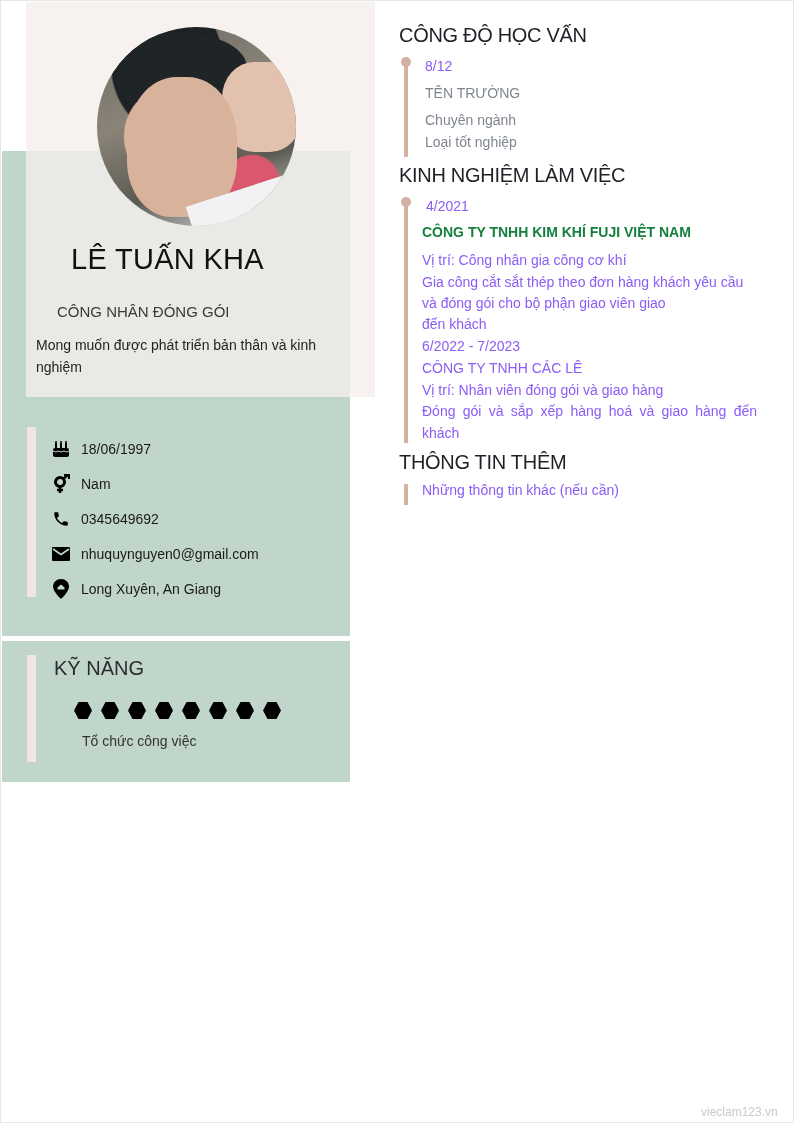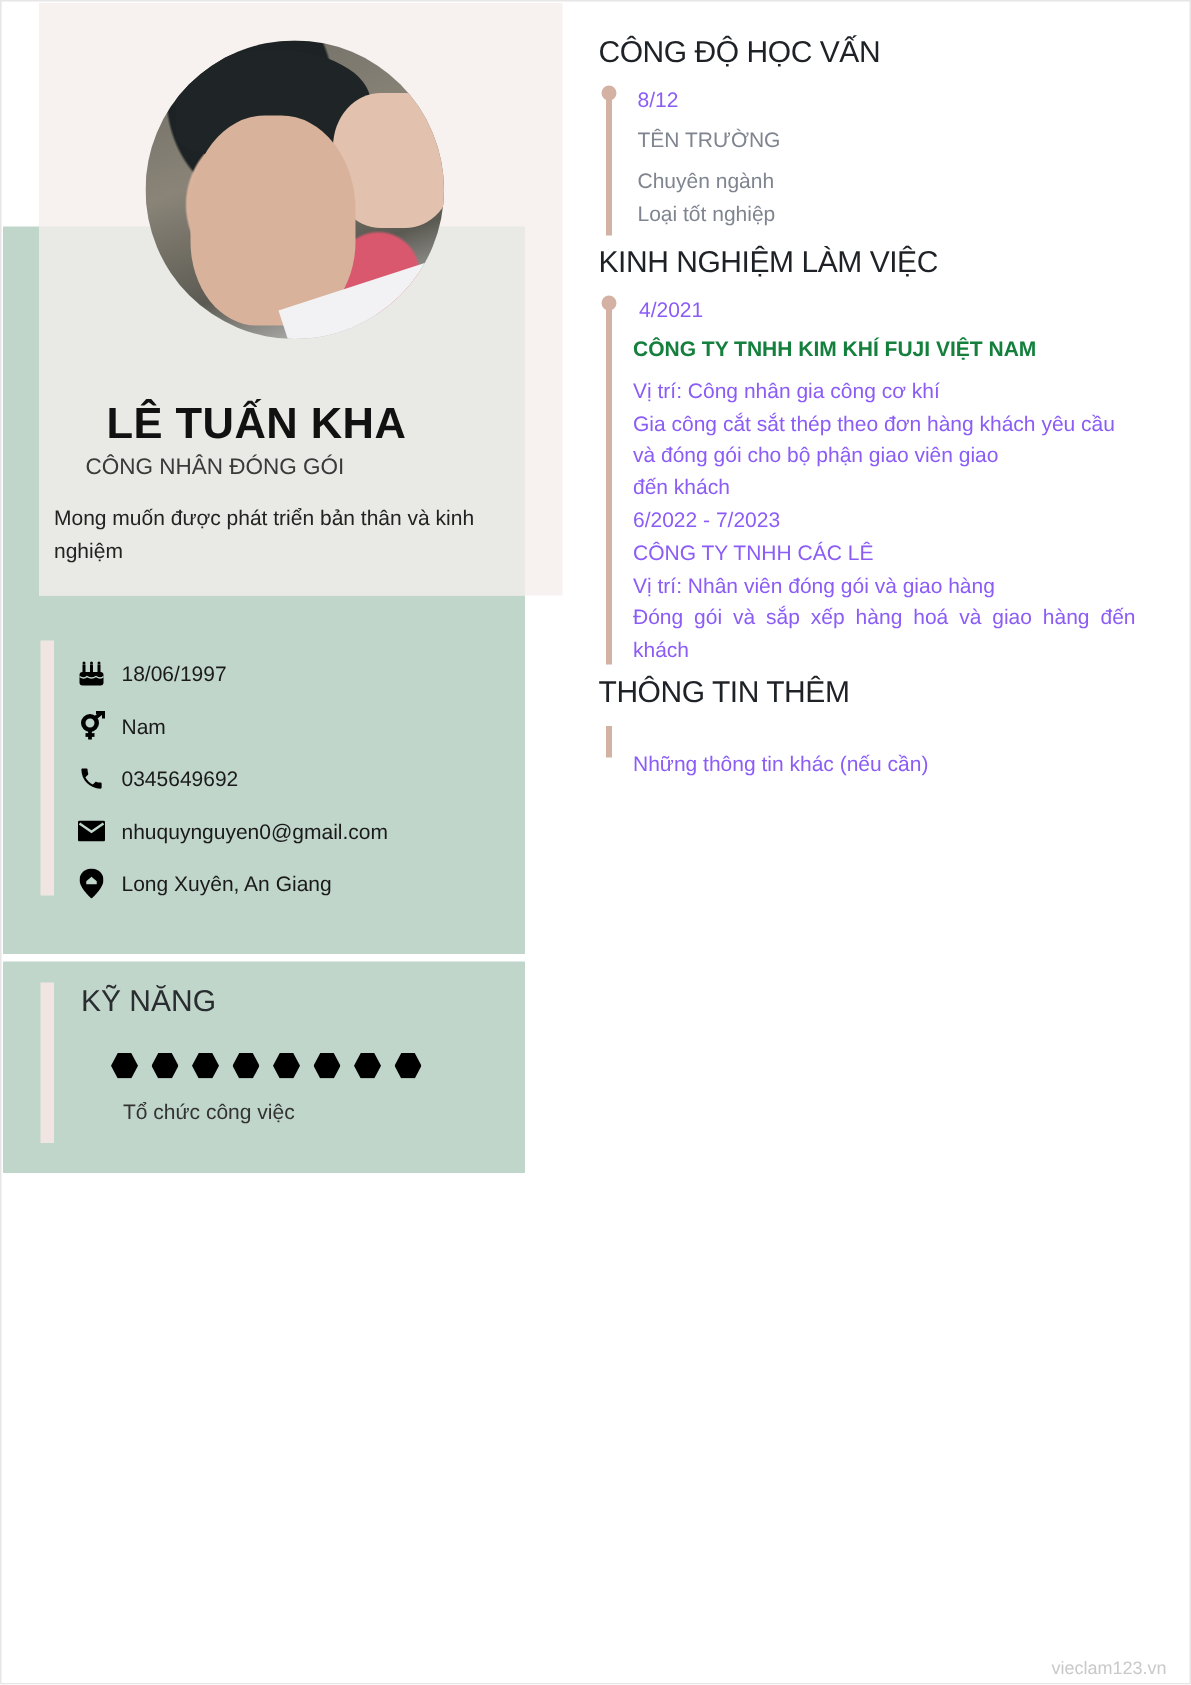--- a/index.html
+++ b/index.html
@@ -15,21 +15,21 @@
   .avatar { position: absolute; left: 96px; top: 26px; width: 199px; height: 199px; border-radius: 50%; overflow: hidden;
             background: radial-gradient(circle at 40% 55%, #d9b39c 0 32%, transparent 33%),
                         radial-gradient(ellipse at 35% 18%, #1d2324 0 30%, transparent 31%),
                         radial-gradient(circle at 78% 78%, #d9586e 0 12%, transparent 13%),
                         linear-gradient(160deg, #6d6a63 0%, #8a8478 40%, #5b5a52 70%, #e7e7ea 100%); }
   .avatar .face { position: absolute; left: 30px; top: 50px; width: 110px; height: 140px; border-radius: 45% 45% 40% 40%; background: #d8b29b; }
   .avatar .hair { position: absolute; left: 20px; top: 6px; width: 130px; height: 70px; border-radius: 50% 50% 20% 20%; background: #1f2526; }
   .avatar .hand { position: absolute; left: 125px; top: 35px; width: 80px; height: 90px; border-radius: 40%; background: #e2c1ae; }
   .avatar .shirt { position: absolute; left: 95px; top: 160px; width: 120px; height: 60px; background: #f2f2f4; transform: rotate(-18deg); }
 
-  .name { position: absolute; left: 70px; top: 266px; font-size: 29px; font-weight: bold; color: #111; letter-spacing: 0.3px; }
+  .name { position: absolute; left: 70px; top: 242px; font-size: 29px; font-weight: normal; color: #111; letter-spacing: 0.3px; }
   .job-title { position: absolute; left: 56px; top: 302px; font-size: 15px; font-weight: normal; color: #3a3a3a; }
   .objective { position: absolute; left: 35px; top: 333px; width: 300px; font-size: 14px; line-height: 22px; color: #222; }
 
   .contact-bar { position: absolute; left: 26px; top: 426px; width: 9px; height: 170px; background: #f1e5e2; }
   .contact-list { position: absolute; left: 50px; top: 430px; }
   .contact-item { display: flex; align-items: center; height: 35px; }
   .contact-item .icon { width: 20px; height: 20px; display: flex; align-items: center; justify-content: center; margin-right: 10px; }
   .contact-item .text { font-size: 14px; color: #1a1a1a; }
 
   .skills-box { position: absolute; left: 1px; top: 640px; width: 348px; height: 141px; background: #c0d6cb; }
@@ -159,16 +159,16 @@
   <div class="rtext" style="left:421px;top:273px;">Gia công cắt sắt thép theo đơn hàng khách yêu cầu</div>
   <div class="rtext" style="left:421px;top:294px;">và đóng gói cho bộ phận giao viên giao</div>
   <div class="rtext" style="left:421px;top:315px;">đến khách</div>
   <div class="rtext" style="left:421px;top:337px;">6/2022 - 7/2023</div>
   <div class="rtext" style="left:421px;top:359px;">CÔNG TY TNHH CÁC LÊ</div>
   <div class="rtext" style="left:421px;top:381px;">Vị trí: Nhân viên đóng gói và giao hàng</div>
   <div class="rtext justify" style="left:421px;top:399px;">Đóng gói và sắp xếp hàng hoá và giao hàng đến khách</div>
 
   <div class="section-title" style="top:450px;">THÔNG TIN THÊM</div>
   <div class="timeline" style="top:483px;height:21px;"></div>
-  <div class="rtext" style="left:421px;top:500px;">Những thông tin khác (nếu cần)</div>
+  <div class="rtext" style="left:421px;top:481px;">Những thông tin khác (nếu cần)</div>
 
   <div class="watermark">vieclam123.vn</div>
 </div>
 
 </body></html>

